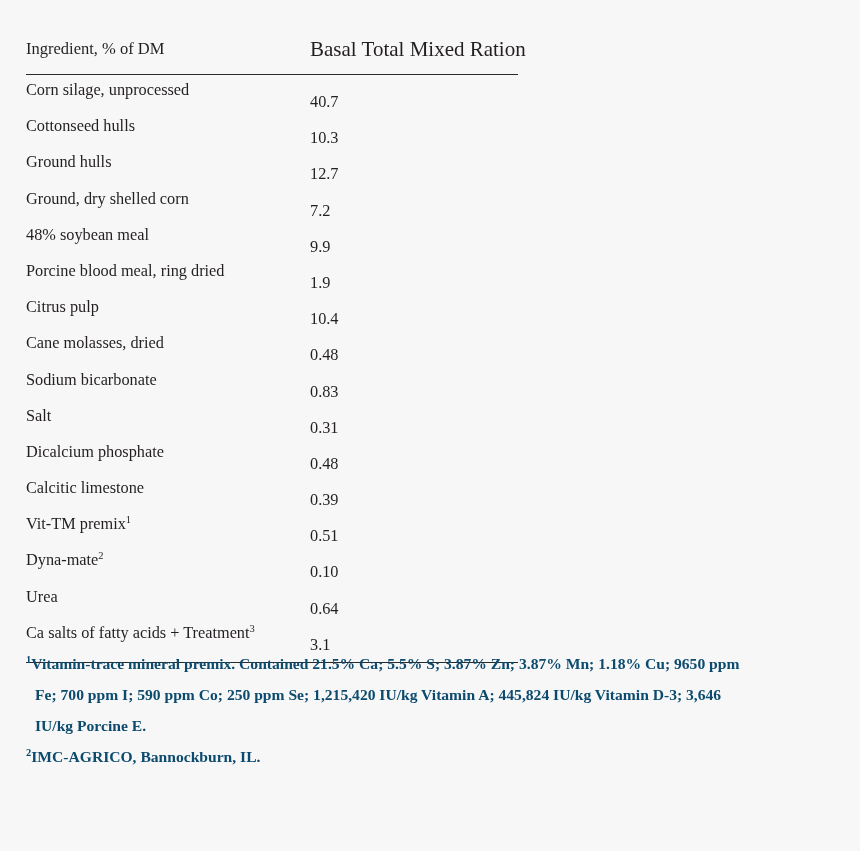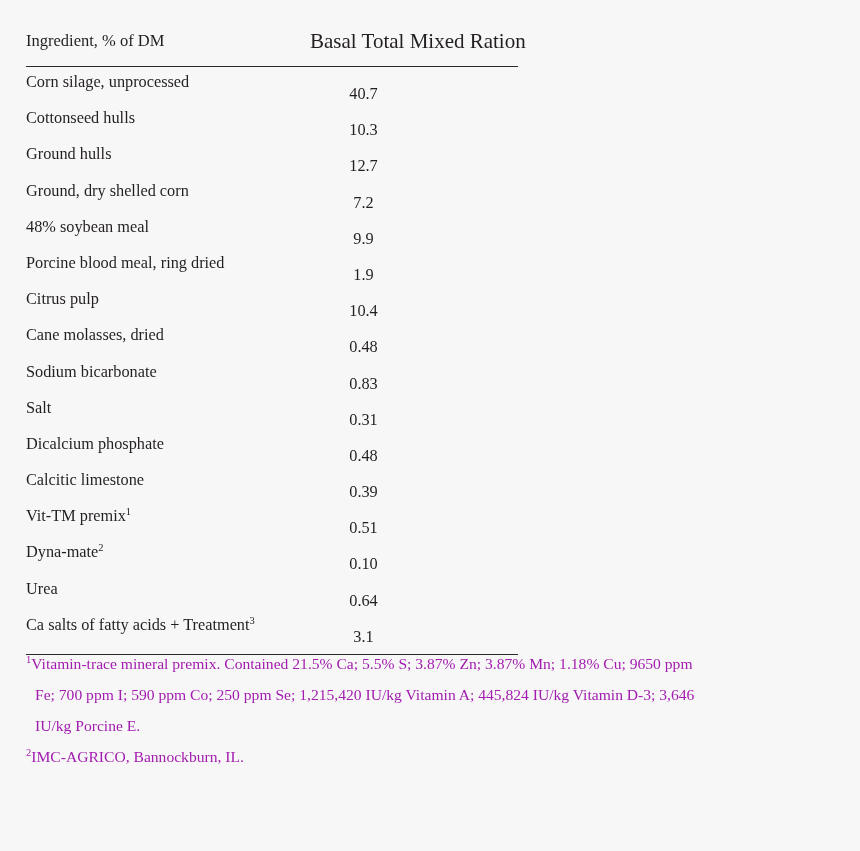--- a/index.html
+++ b/index.html
@@ -25,20 +25,21 @@
   .table-block {
     position: absolute;
     left: 26px;
     top: 30px;
     width: 492px;
   }
 
   .thead {
     position: relative;
     height: 34px;
+    margin-top: 8px;
   }
   .th-ingredient {
     position: absolute;
     left: 0;
     top: 0;
     font-size: 16.5px;
     line-height: 22px;
     white-space: nowrap;
   }
   .th-value {
@@ -78,42 +79,43 @@
   .cell-name sup {
     font-size: 10.5px;
     vertical-align: super;
     line-height: 0;
   }
   .cell-value {
     position: absolute;
     left: 284px;
     top: 13px;
     width: 107px;
-    text-align: center;
+    text-align: left;
     font-size: 16.3px;
     line-height: 20px;
     white-space: nowrap;
   }
 
   .rule-bottom {
     margin-top: 4px;
   }
 
   
   .footnotes {
     position: absolute;
     left: 26px;
     top: 648px;
     width: 820px;
   }
   .fn-line {
     font-size: 15.6px;
     line-height: 31px;
     white-space: nowrap;
-    color: #a21caf;
+    color: #0c4a6e;
+    font-weight: bold;
   }
   .fn-line.indent {
     padding-left: 9px;
   }
   .fn-line sup {
     font-size: 10.5px;
     vertical-align: super;
     line-height: 0;
   }
 </style>

